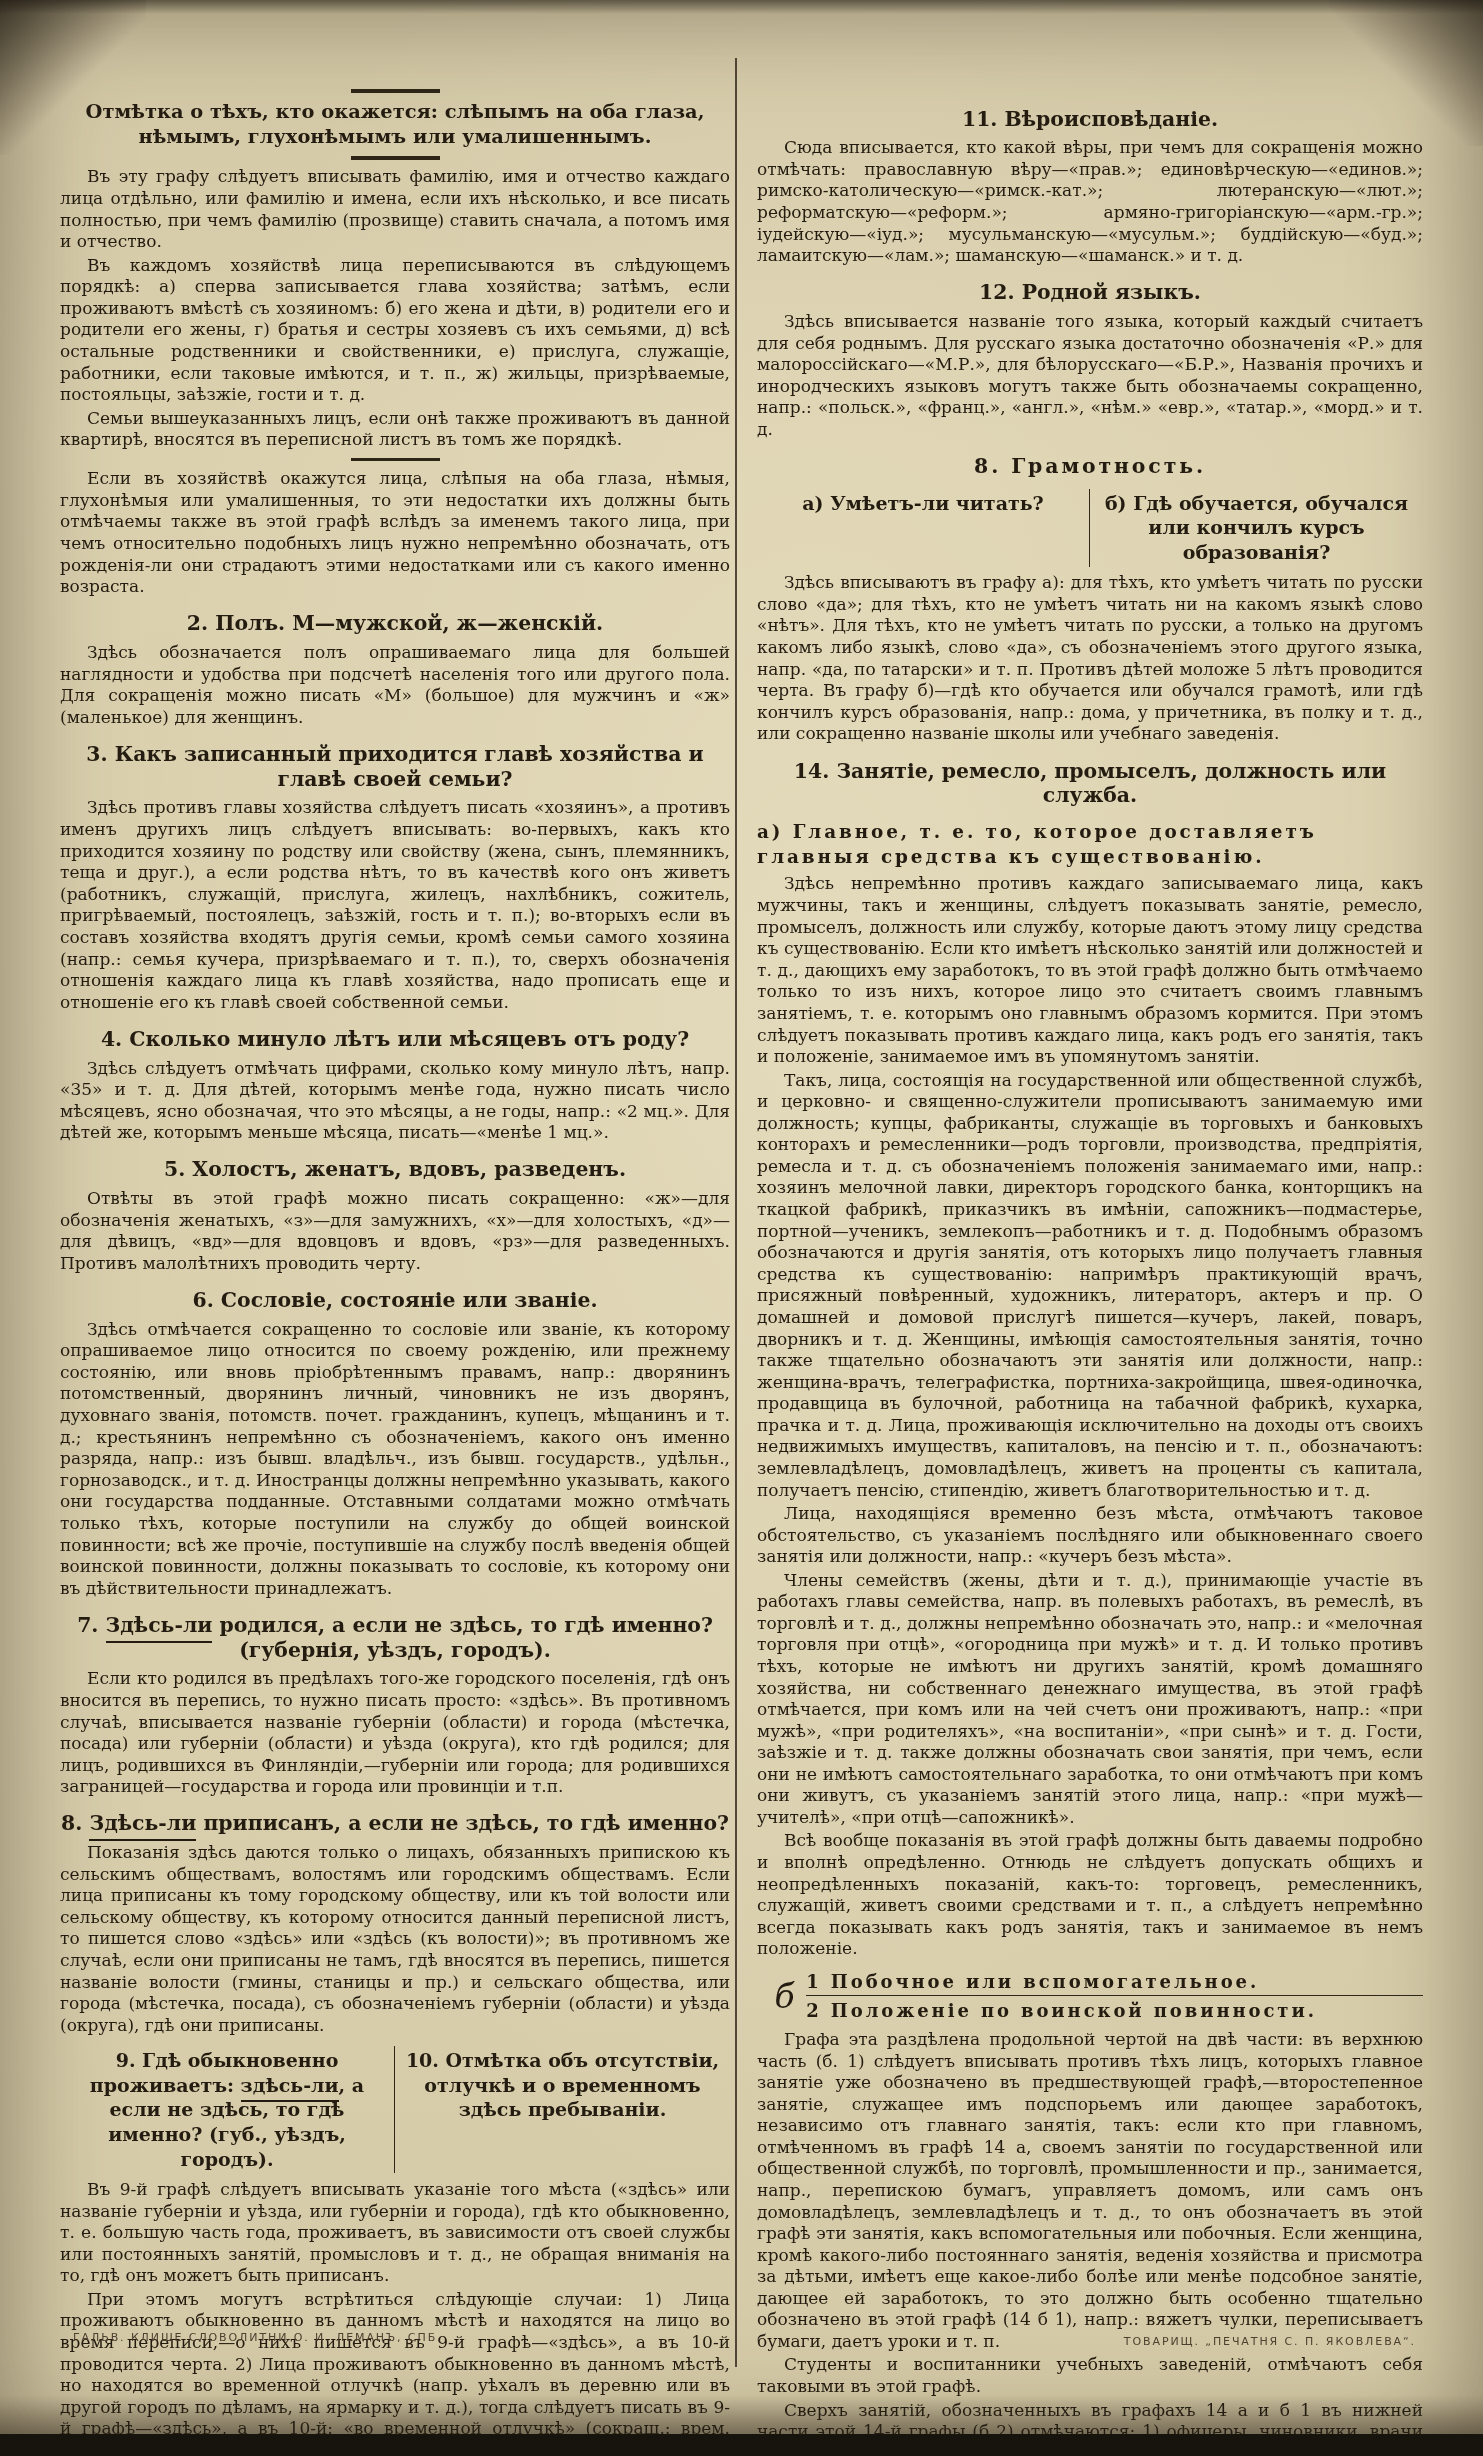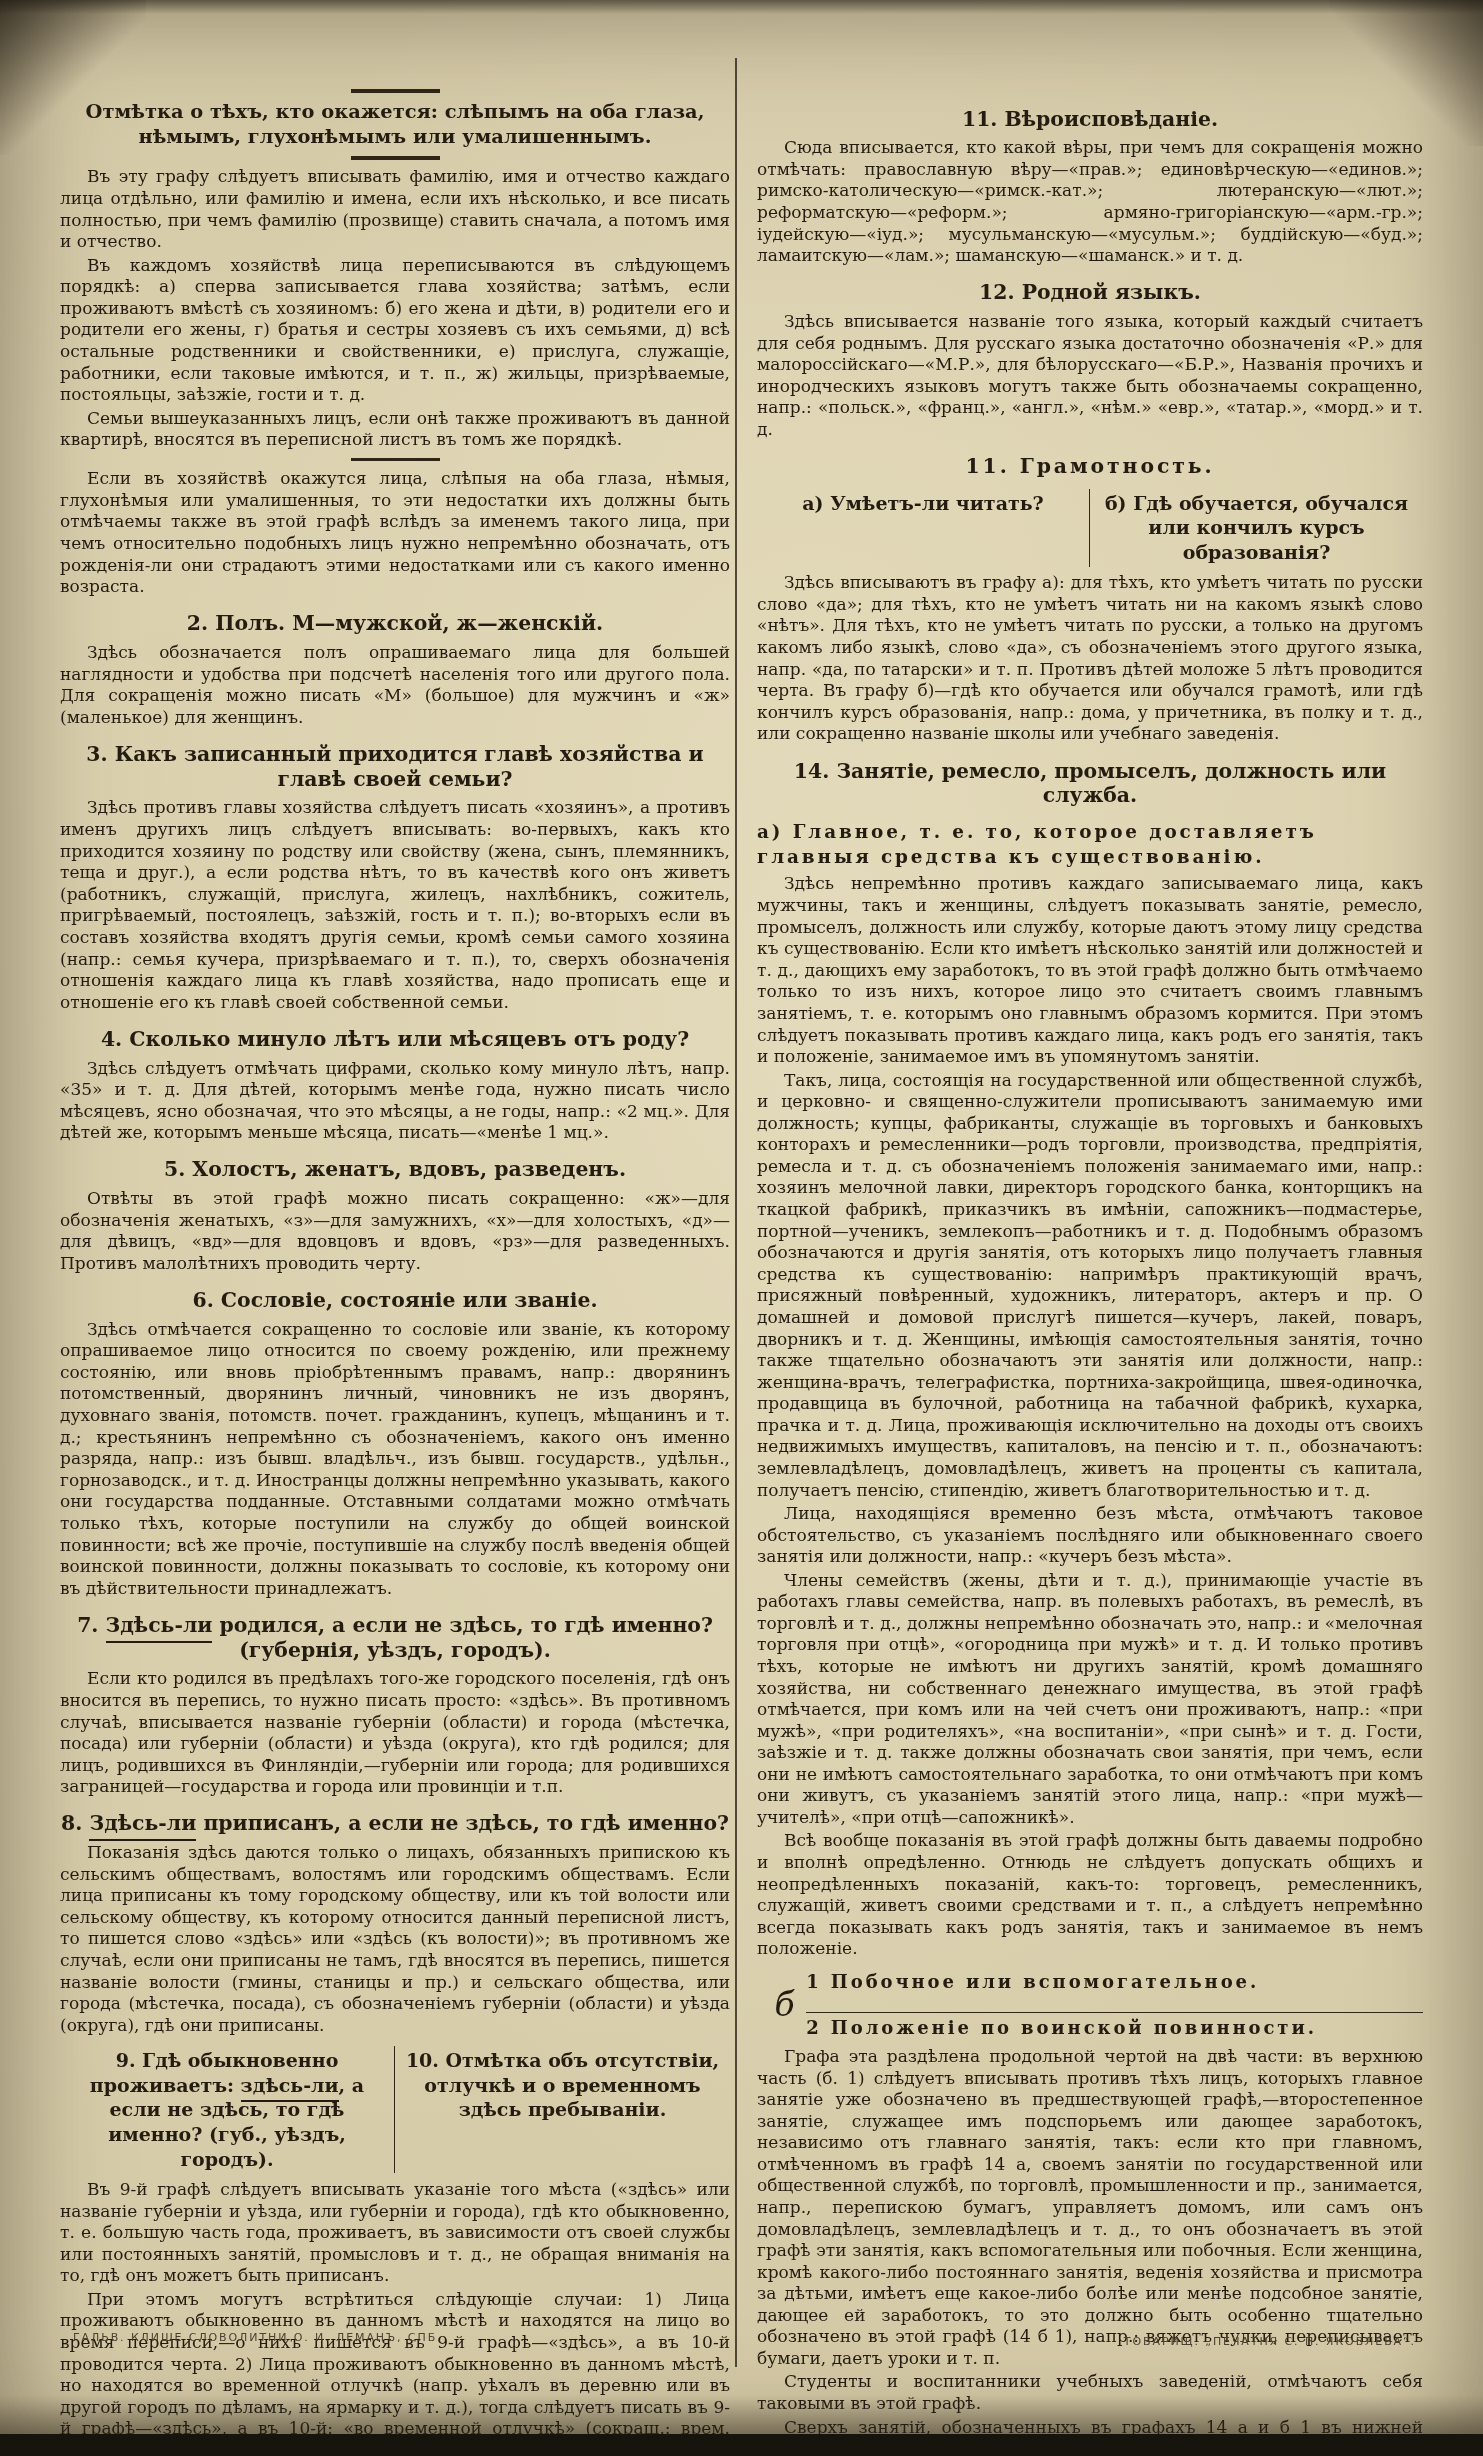--- a/index.html
+++ b/index.html
@@ -38,21 +38,21 @@
   .split-head .cell{font-size:19px;font-weight:bold;line-height:1.3;text-align:center;padding:1.9px 7.8px;}
   .split-head .cell.first{border-right:1.9px solid #2f261a;}
 
   .spaced{letter-spacing:2.9px;}
   .sub-a{font-size:18.4px;font-weight:bold;letter-spacing:2.9px;line-height:1.35;margin:11.6px 0 3.9px 0;}
 
   .b-head{display:flex;align-items:center;margin:9.7px 0 5.8px 0;}
   .b-label{font-size:33px;font-style:italic;line-height:1;margin:0 11.6px 0 17.5px;}
   .b-lines{flex:1;}
   .b-line{font-size:18px;font-weight:bold;letter-spacing:2.9px;line-height:1.35;}
-  .b-line.first{border-bottom:1.9px solid #2f261a;padding-bottom:18px;margin-bottom:2.9px;}
+  .b-line.first{border-bottom:1.9px solid #2f261a;padding-bottom:1px;margin-bottom:2.9px;}
 
   .footer{position:absolute;bottom:97px;left:0;right:0;height:29px;font-family:"DejaVu Sans","Liberation Sans",sans-serif;}
   .footer-left{position:absolute;left:73px;top:0;font-size:11px;letter-spacing:1.9px;color:#4d4130;}
   .footer-right{position:absolute;right:68px;top:3.9px;font-size:11px;letter-spacing:1.9px;color:#4d4130;}
 </style>
 </head>
 <body>
 
 <div class="page">
   <div class="corner-tl"></div>
@@ -142,21 +142,21 @@
     </div>
 
     <div>
       <h3 class="sec-title">12. Родной языкъ.</h3>
       <div>
           <p class="para">Здѣсь вписывается названіе того языка, который каждый считаетъ для себя роднымъ. Для русскаго языка достаточно обозначенія «Р.» для малороссійскаго—«М.Р.», для бѣлорусскаго—«Б.Р.», Названія прочихъ и инородческихъ языковъ могутъ также быть обозначаемы сокращенно, напр.: «польск.», «франц.», «англ.», «нѣм.» «евр.», «татар.», «морд.» и т. д.</p>
         </div>
     </div>
 
     <div>
-      <h3 class="sec-title spaced">11. Грамотность.</h3>
+      <h3 class="sec-title spaced">8. Грамотность.</h3>
       <div class="split-head">
         <div class="cell first">а) Умѣетъ-ли читать?</div>
         <div class="cell">б) Гдѣ обучается, обучался или кончилъ курсъ образованія?</div>
       </div>
       <div>
           <p class="para">Здѣсь вписываютъ въ графу а): для тѣхъ, кто умѣетъ читать по русски слово «да»; для тѣхъ, кто не умѣетъ читать ни на какомъ языкѣ слово «нѣтъ». Для тѣхъ, кто не умѣетъ читать по русски, а только на другомъ какомъ либо языкѣ, слово «да», съ обозначеніемъ этого другого языка, напр. «да, по татарски» и т. п. Противъ дѣтей моложе 5 лѣтъ проводится черта. Въ графу б)—гдѣ кто обучается или обучался грамотѣ, или гдѣ кончилъ курсъ образованія, напр.: дома, у причетника, въ полку и т. д., или сокращенно названіе школы или учебнаго заведенія.</p>
         </div>
     </div>
 
     <div>

